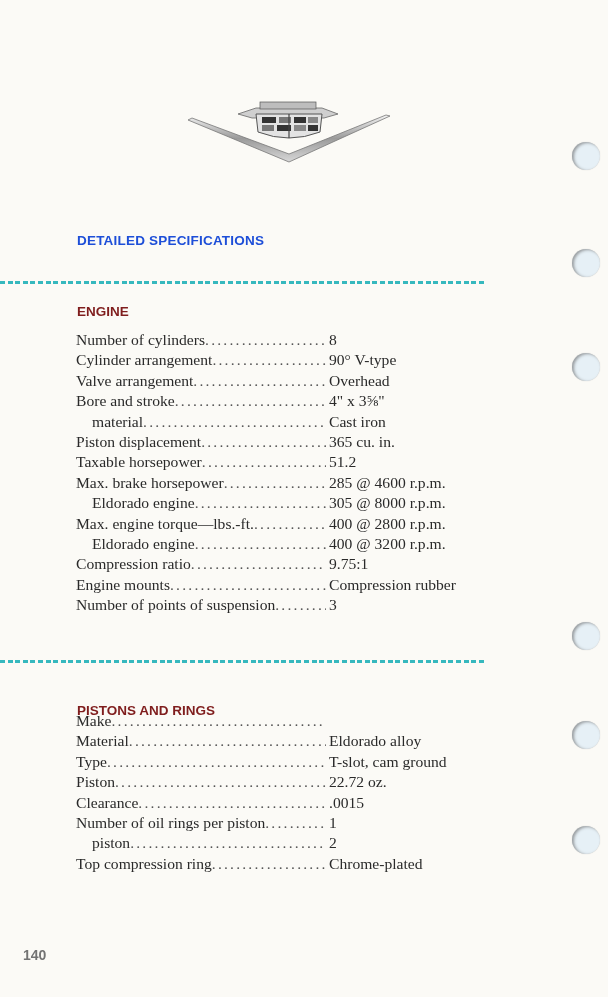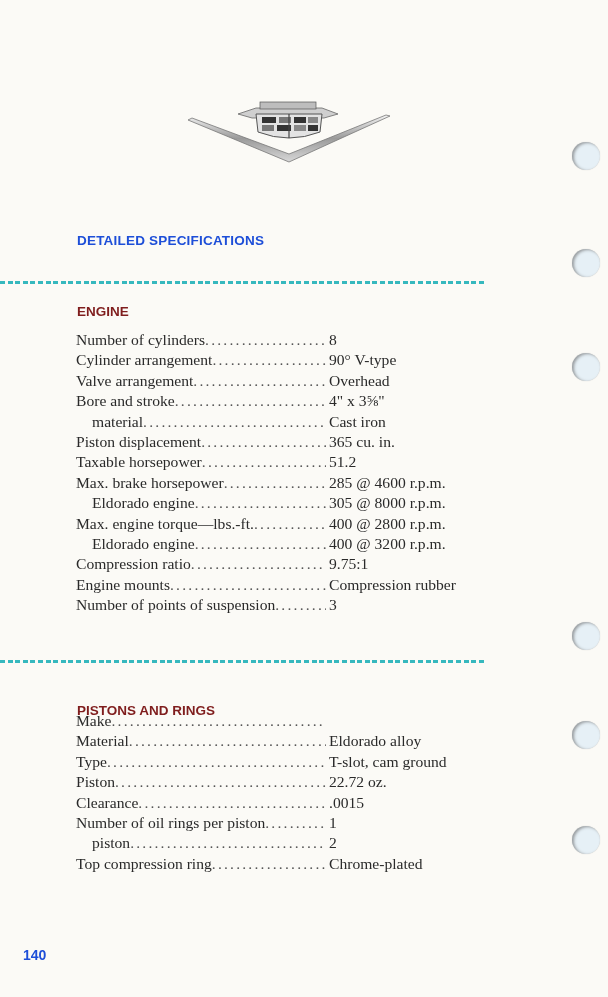--- a/index.html
+++ b/index.html
@@ -28,21 +28,21 @@
   .row {
     position: relative; height: 20.4px; font-size: 15.6px; line-height: 20.4px;
     white-space: nowrap;
   }
   .row .label { position: absolute; left: 0; width: 250px; overflow: hidden; }
   .row .label.indent { left: 16px; width: 234px; }
   .row .label .dots { color: #555; letter-spacing: 2.2px; }
   .row .value { position: absolute; left: 253px; }
   .page-num {
     position: absolute; left: 23px; top: 947px;
-    font-family: "Liberation Sans", sans-serif; font-weight: bold; font-size: 14px; color: #1d4ed8;
+    font-family: "Liberation Sans", sans-serif; font-weight: bold; font-size: 14px; color: #737373;
   }
   .hole {
     position: absolute; left: 572px; width: 28px; height: 28px; border-radius: 50%;
     background: #e6f0f6;
     box-shadow: inset 2px 1px 3px rgba(90,90,90,0.55), 0 0 1px rgba(120,120,120,0.4);
   }
 </style>
 </head>
 <body>
 

